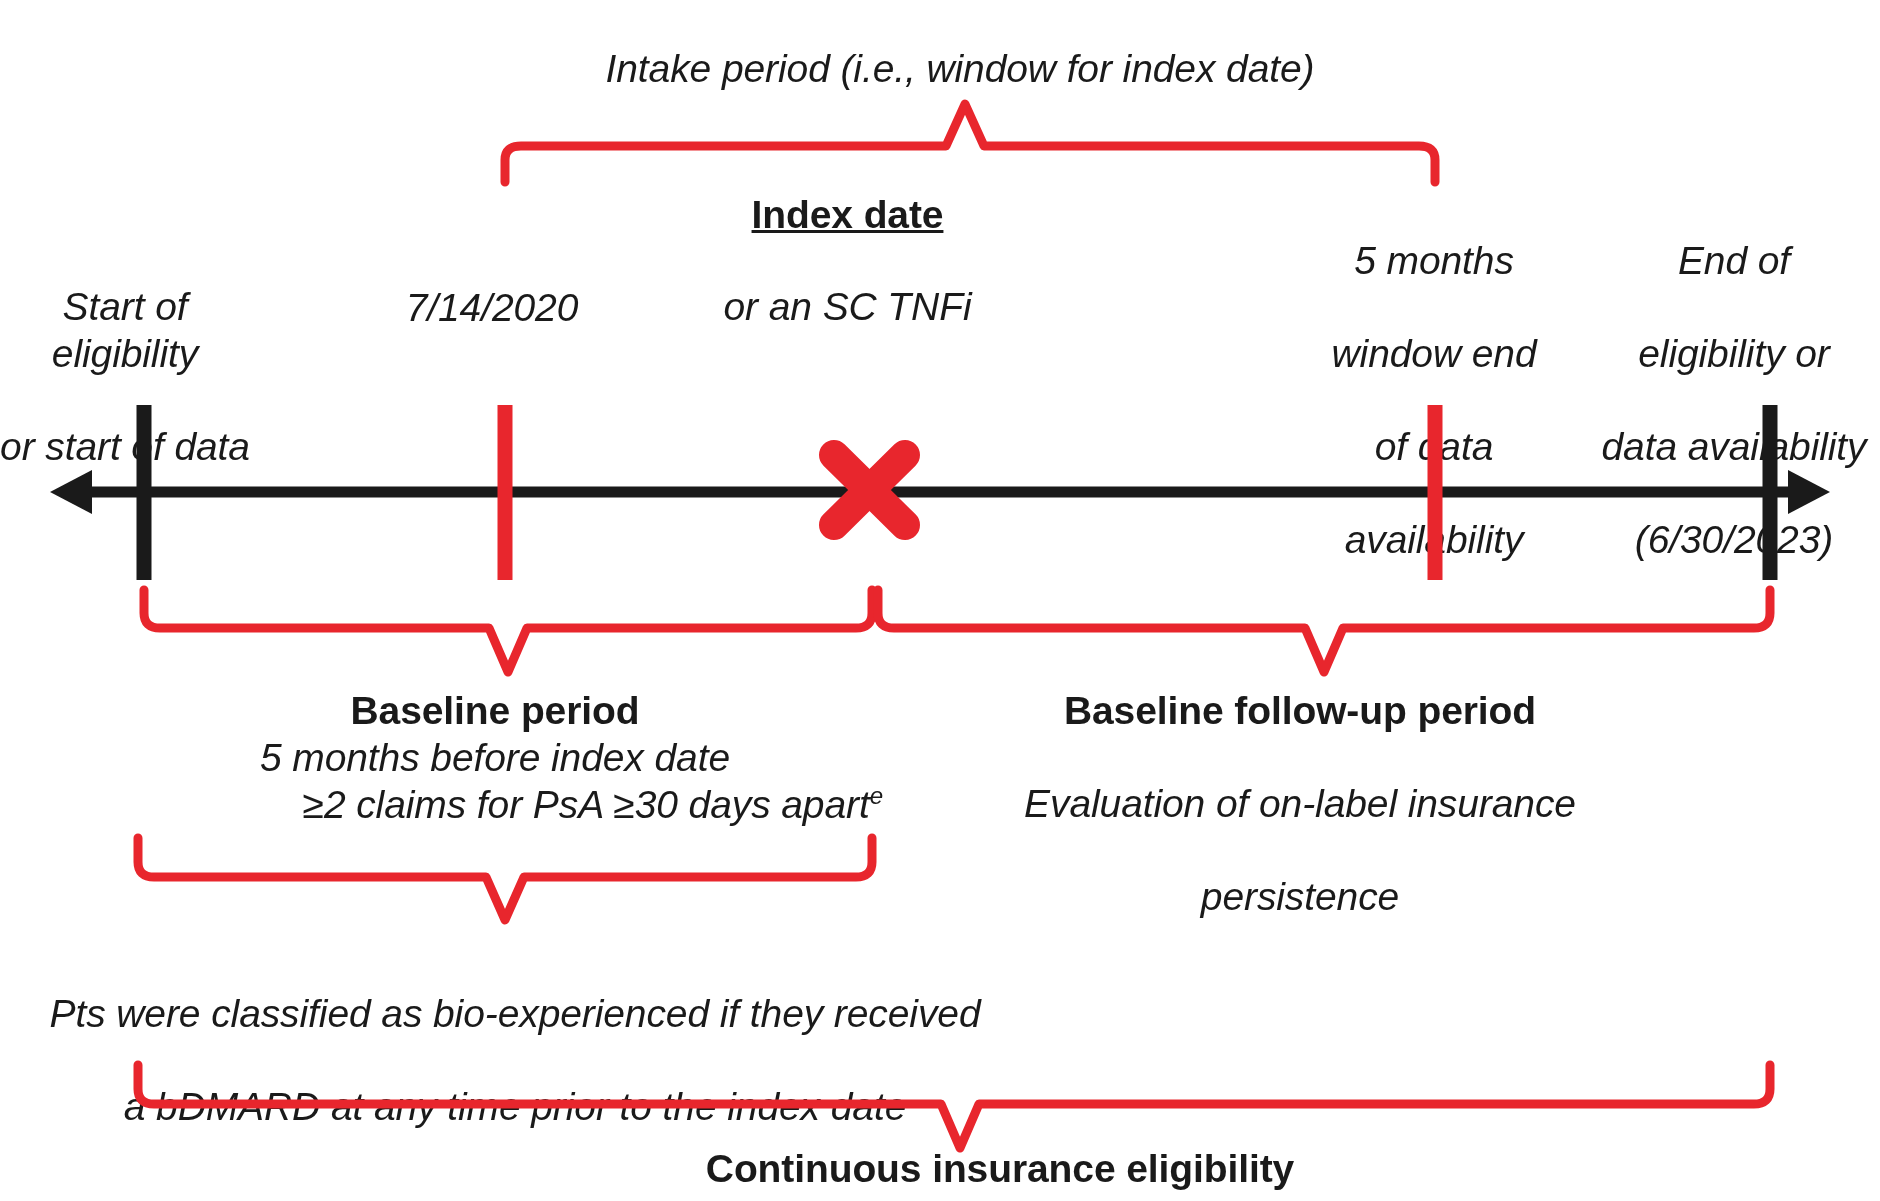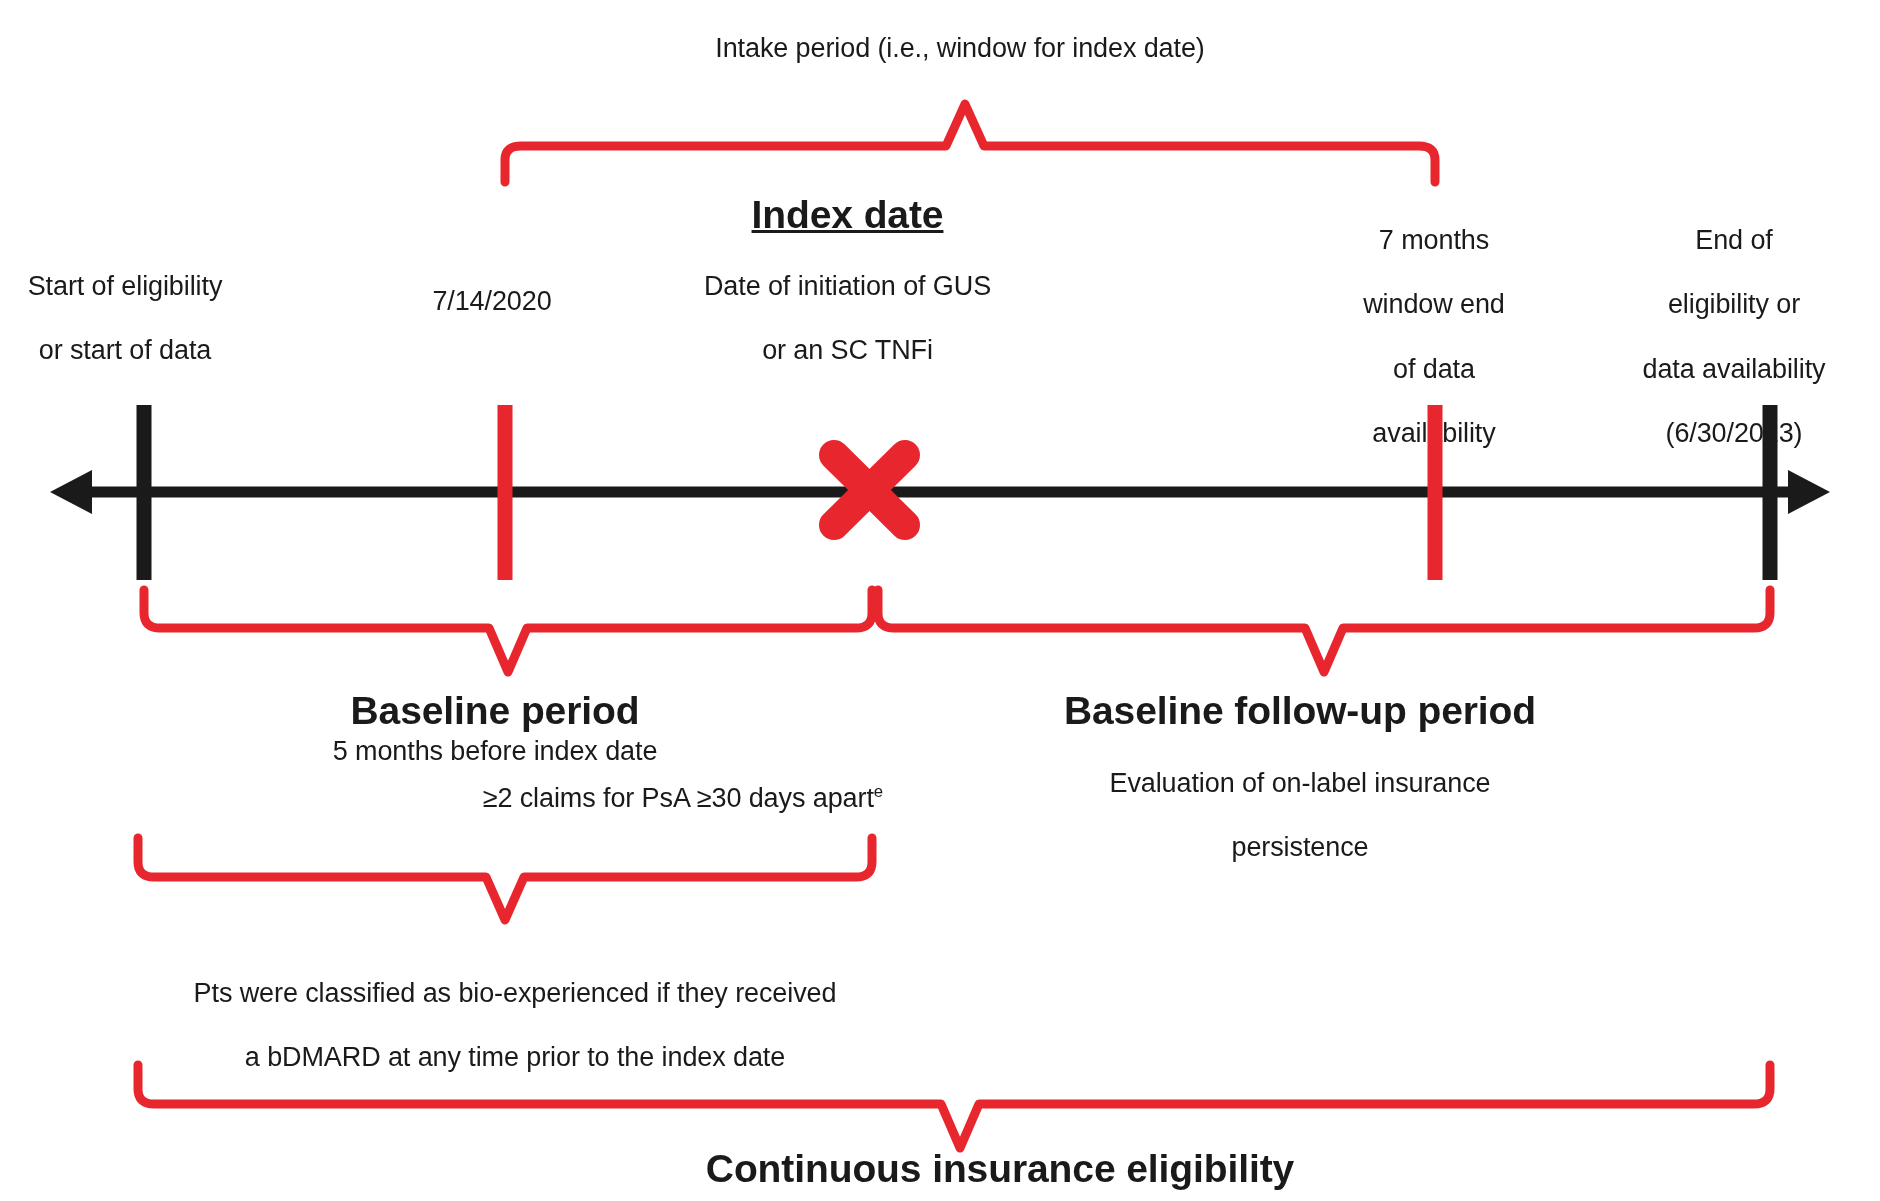--- a/index.html
+++ b/index.html
@@ -17,21 +17,21 @@
     color: #1a1a1a;
     overflow: hidden;
   }
   .txt {
     position: absolute;
     text-align: center;
     line-height: 1.19;
     white-space: pre-line;
     letter-spacing: -0.1px;
   }
-  .t-reg { font-weight: 400; font-size: 27px; }
+  .t-reg { font-weight: 400; font-size: 39px; font-style: italic; }
   .t-bold { font-weight: 700; font-size: 39px; }
   .blk { color: #1a1a1a; }
   sup {
     font-size: 0.62em;
     vertical-align: super;
     line-height: 0;
   }
   .line-stack { display: block; }
   .line-stack > span { display: block; }
   svg.layer {
@@ -54,26 +54,25 @@
 
   <div class="txt t-reg blk line-stack" style="left:-10px; top:238px; width:270px;">
     <span>Start of eligibility</span>
     <span>or start of data</span>
   </div>
 
   <div class="txt t-reg blk" style="left:392px; top:285px; width:200px;">7/14/2020</div>
 
   <div class="txt t-bold blk" style="left:640px; top:192px; width:415px;text-decoration:underline;">Index date</div>
   <div class="txt t-reg blk line-stack" style="left:640px; top:238px; width:415px;">
-    <span>Date of initiation of GUS</span>
     <span>or an SC TNFi</span>
   </div>
 
   <div class="txt t-reg blk line-stack" style="left:1313px; top:192px; width:242px;">
-    <span>7 months</span>
+    <span>5 months</span>
     <span>window end</span>
     <span>of data</span>
     <span>availability</span>
   </div>
 
   <div class="txt t-reg blk line-stack" style="left:1584px; top:192px; width:300px;">
     <span>End of</span>
     <span>eligibility or</span>
     <span>data availability</span>
     <span>(6/30/2023)</span>

